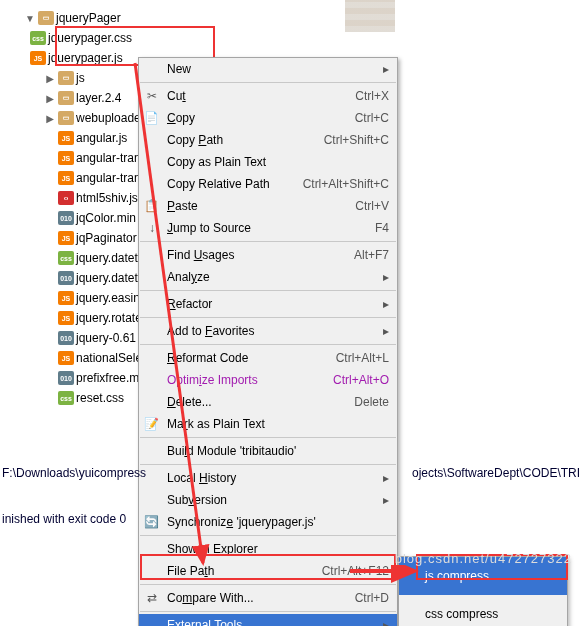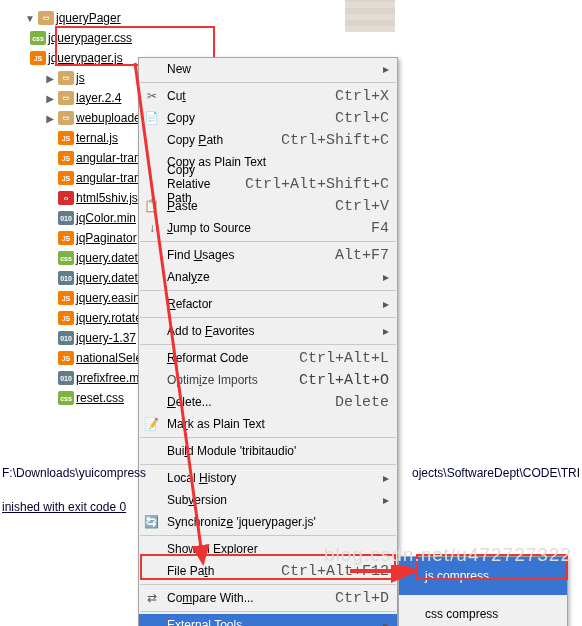--- a/index.html
+++ b/index.html
@@ -1,48 +1,48 @@
 <!DOCTYPE html>
 <html><head>
 <meta charset="utf-8">
 <style>
 * { margin: 0; padding: 0; box-sizing: border-box; font-family: "Segoe UI", Tahoma, sans-serif; font-size: 12px; }
 body { background: #fff; width: 582px; height: 626px; position: relative; overflow: hidden; }
 .tree { position: absolute; left: 0; top: 8px; width: 320px; }
 .tree-row { display: flex; align-items: center; height: 20px; padding-left: 8px; }
 .tree-chevron { width: 12px; text-align: center; color: #666; font-size: 10px; }
 .tree-icon { width: 16px; height: 16px; display: inline-flex; align-items: center; justify-content: center; margin: 0 2px; }
-.tree-label { white-space: nowrap; text-decoration: underline; }
+.tree-label { white-space: nowrap; }
 .ind-0 { padding-left: 24px; }
 .ind-1 { padding-left: 44px; }
 .ind-2 { padding-left: 28px; }
 .fileicon { width: 16px; height: 14px; border-radius: 2px; color: #fff; font-size: 7px; font-weight: bold; display: flex; align-items: center; justify-content: center; }
 .ic-folder { background: #d4a965; }
 .ic-css { background: #7cb342; }
 .ic-js { background: #f57c00; }
 .ic-html { background: #d32f2f; }
 .ic-bin { background: #607d8b; }
 .redbox1 { position: absolute; border: 2px solid #ee3333; }
 .cmenu { position: absolute; left: 138px; top: 57px; width: 260px; background: #f0f0f0; border: 1px solid #a5a5a5; box-shadow: 2px 2px 4px rgba(0,0,0,.3); }
 .mitem { display: flex; align-items: center; height: 22px; padding: 0 8px 0 28px; position: relative; gap: 16px; }
 .mitem .micon { position: absolute; left: 4px; width: 18px; height: 18px; display: flex; align-items: center; justify-content: center; color: #555; font-size: 12px; }
 .mitem .mlabel { flex: 1; }
-.mitem .mshort { color: #555; font-size: 15px; font-family: Liberation Mono, monospace; }
+.mitem .mshort { color: #555; font-size: 12px; }
 .mitem .marrow { color: #555; width: 10px; text-align: right; }
 .mitem.sel { background: #3874d1; color: #fff; }
-.mitem.dis .mlabel, .mitem.dis .mshort { color: #404040; }
+.mitem.dis .mlabel, .mitem.dis .mshort { color: #a21caf; }
 .msep { height: 1px; background: #c8c8c8; margin: 2px 1px; }
 u { text-decoration: underline; }
 .submenu { position: absolute; left: 398px; top: 556px; width: 170px; background: #f0f0f0; border: 1px solid #a5a5a5; box-shadow: 2px 2px 4px rgba(0,0,0,.25); }
 .sitem { height: 38px; display: flex; align-items: center; padding-left: 26px; }
 .sitem.sel { background: #3874d1; color: #fff; }
 .console { position: absolute; left: 0; bottom: 6px; width: 582px; font-family: "Courier New", monospace; font-size: 12px; color: #000031; padding-left: 2px; }
 .console div { white-space: nowrap; }
 .minimap { position: absolute; left: 345px; top: 0; width: 50px; height: 32px; background: repeating-linear-gradient(0deg, #c9c0b3 0 6px, #bfb09d 6px 12px); opacity: .55; }
-.watermark { position: absolute; right: 10px; bottom: 60px; color: #dcdcdc; font-size: 19px; letter-spacing: 1px; }
+.watermark { position: absolute; right: 10px; bottom: 60px; color: #dcdcdc; font-size: 13px; letter-spacing: 1px; }
 .arrow-svg { position: absolute; left: 95px; top: 58px; pointer-events: none; }
 .arrow2-svg { position: absolute; left: 350px; top: 565px; pointer-events: none; }
 </style>
 </head>
 <body>
 
 <div class="minimap"></div>
 
 <div class="tree">
   <div class="tree-row ind-0">
@@ -84,21 +84,21 @@
         <span class="tree-icon">
           <span class="fileicon ic-folder">▭</span>
         </span>
         <span class="tree-label">webuploader</span>
       </div>
       <div class="tree-row ind-1">
         <span class="tree-chevron"></span>
         <span class="tree-icon">
           <span class="fileicon ic-js">JS</span>
         </span>
-        <span class="tree-label">ternal.js</span>
+        <span class="tree-label">angular.js</span>
       </div>
       <div class="tree-row ind-1">
         <span class="tree-chevron"></span>
         <span class="tree-icon">
           <span class="fileicon ic-js">JS</span>
         </span>
         <span class="tree-label">angular-translate</span>
       </div>
       <div class="tree-row ind-1">
         <span class="tree-chevron"></span>
@@ -154,21 +154,21 @@
         <span class="tree-icon">
           <span class="fileicon ic-js">JS</span>
         </span>
         <span class="tree-label">jquery.rotate</span>
       </div>
       <div class="tree-row ind-1">
         <span class="tree-chevron"></span>
         <span class="tree-icon">
           <span class="fileicon ic-bin">010</span>
         </span>
-        <span class="tree-label">jquery-1.37</span>
+        <span class="tree-label">jquery-0.61</span>
       </div>
       <div class="tree-row ind-1">
         <span class="tree-chevron"></span>
         <span class="tree-icon">
           <span class="fileicon ic-js">JS</span>
         </span>
         <span class="tree-label">nationalSelector</span>
       </div>
       <div class="tree-row ind-1">
         <span class="tree-chevron"></span>
@@ -328,14 +328,14 @@
       </marker>
     </defs>
   <line x1="0" y1="6" x2="65" y2="6" stroke="#ee3333" stroke-width="4" marker-end="url(#ah2)"></line>
 </svg>
 
 <div class="watermark">blog.csdn.net/u472727322</div>
 
 <div class="console">
   <div style="position:absolute; bottom:140px;"><span>F:\Downloads\yuicompress</span></div>
   <div style="position:absolute; bottom:140px; left:412px;"><span>ojects\SoftwareDept\CODE\TRI</span></div>
-  <div style="position:absolute; bottom:106px;text-decoration:underline;"><span>inished with exit code 0</span></div>
+  <div style="position:absolute; bottom:94px;"><span>inished with exit code 0</span></div>
 </div>
 
 </body></html>

